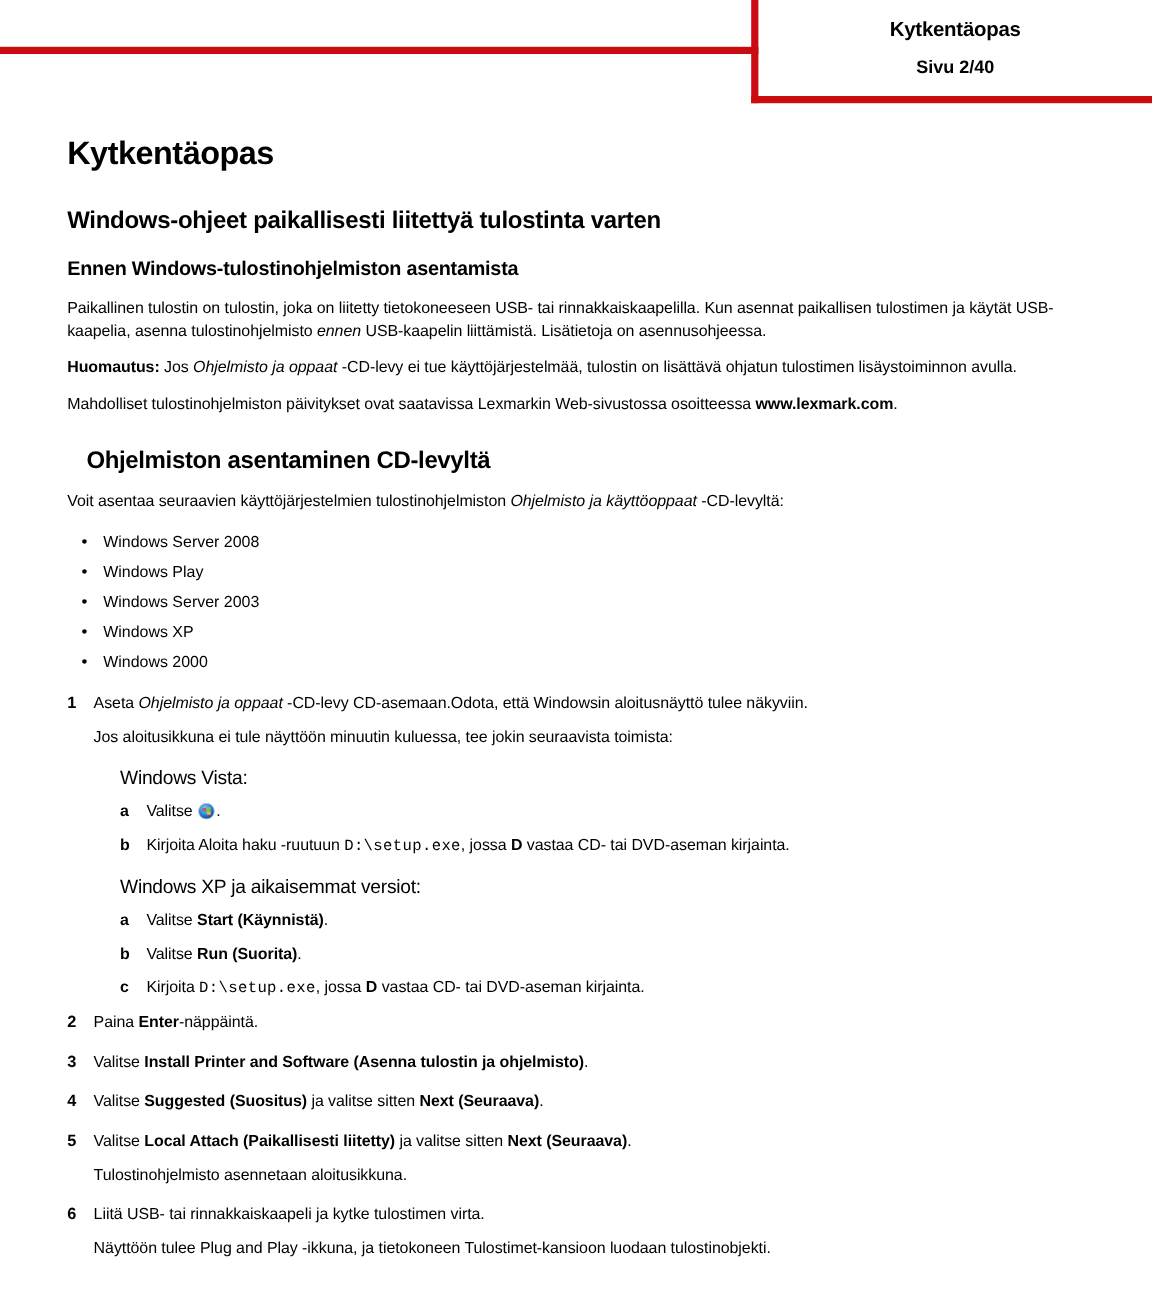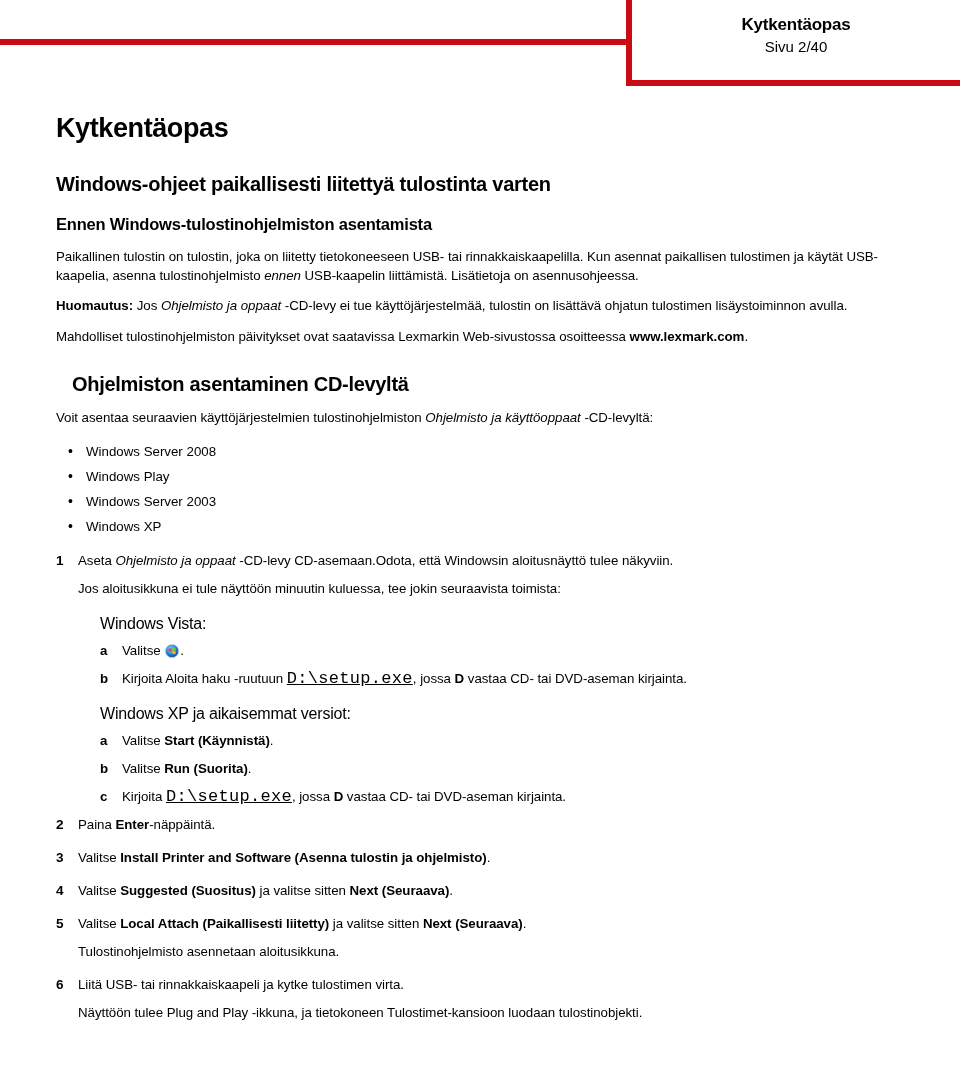--- a/index.html
+++ b/index.html
@@ -55,23 +55,23 @@
     text-align: center;
   }
   .hdr-title {
     font-size: 17px;
     font-weight: bold;
     letter-spacing: -0.2px;
     line-height: 21px;
   }
   .hdr-sub {
     font-size: 15px;
-    font-weight: normal;
+    font-weight: bold;
     line-height: 21px;
-    margin-top: 1px;
+    margin-top: 11px;
   }
 
   
   .content {
     position: absolute;
     left: 56px;
     top: 112px;
     width: 860px;
   }
 
@@ -114,23 +114,22 @@
     font-size: 13.3px;
     line-height: 18.5px;
     margin: 0 0 12px 0;
     letter-spacing: -0.05px;
   }
   p.tight { margin-bottom: 11px; }
   em { font-style: italic; }
   strong { font-weight: bold; }
   .mono {
     font-family: "Liberation Mono", "DejaVu Sans Mono", monospace;
-    font-size: 17px;
+    font-size: 13px;
     letter-spacing: 0.3px;
-    text-decoration: underline;
   }
 
   ul.bullets {
     list-style: none;
     margin: 0 0 12px 0;
     padding: 0;
   }
   ul.bullets li {
     font-size: 13.3px;
     line-height: 25px;
@@ -232,20 +231,21 @@
 
   <h2 class="sec-title-2">Ohjelmiston asentaminen CD-levyltä</h2>
 
   <p class="body tight"><span>Voit asentaa seuraavien käyttöjärjestelmien tulostinohjelmiston </span><em>Ohjelmisto ja käyttöoppaat</em><span> -CD-levyltä:</span></p>
 
   <ul class="bullets">
     <li><span>Windows Server 2008</span></li>
     <li><span>Windows Play</span></li>
     <li><span>Windows Server 2003</span></li>
     <li><span>Windows XP</span></li>
+    <li><span>Windows 2000</span></li>
   </ul>
 
   <ol class="steps">
 
     <li class="step">
       <span class="step-num">1</span>
       <div class="step-text"><span>Aseta </span><em>Ohjelmisto ja oppaat</em><span> -CD-levy CD-asemaan.Odota, että Windowsin aloitusnäyttö tulee näkyviin.</span></div>
       <div class="step-note">Jos aloitusikkuna ei tule näyttöön minuutin kuluessa, tee jokin seuraavista toimista:</div>
 
       <h4 class="os-head">Windows Vista:</h4>

